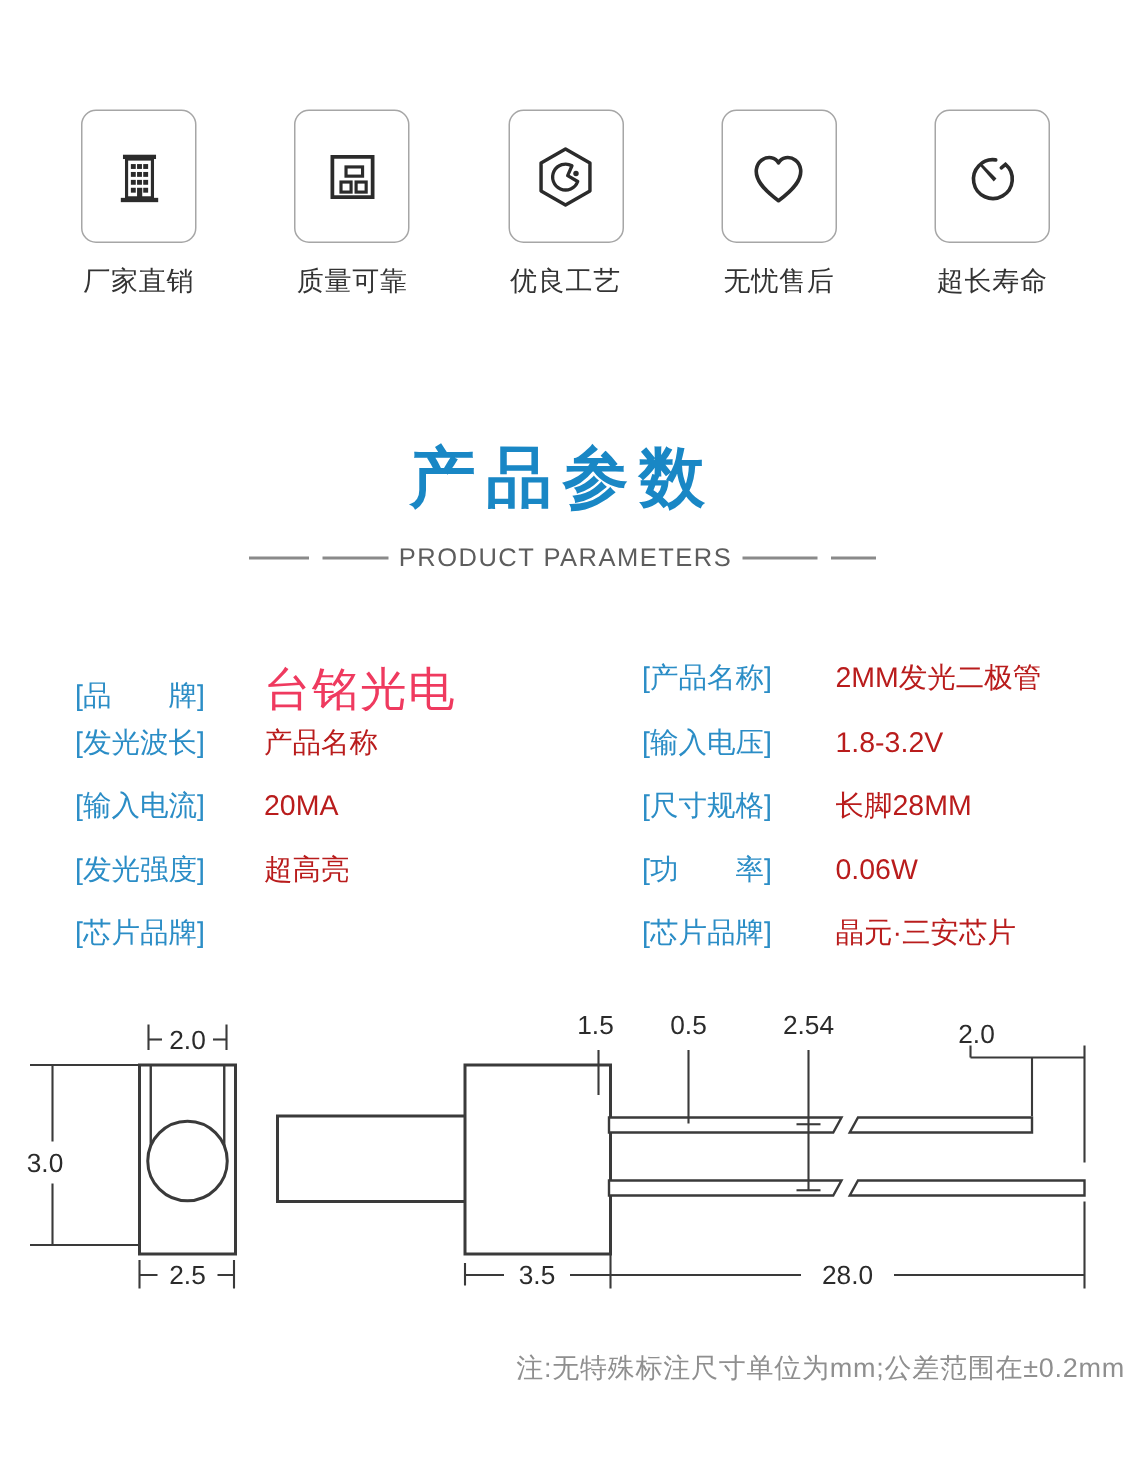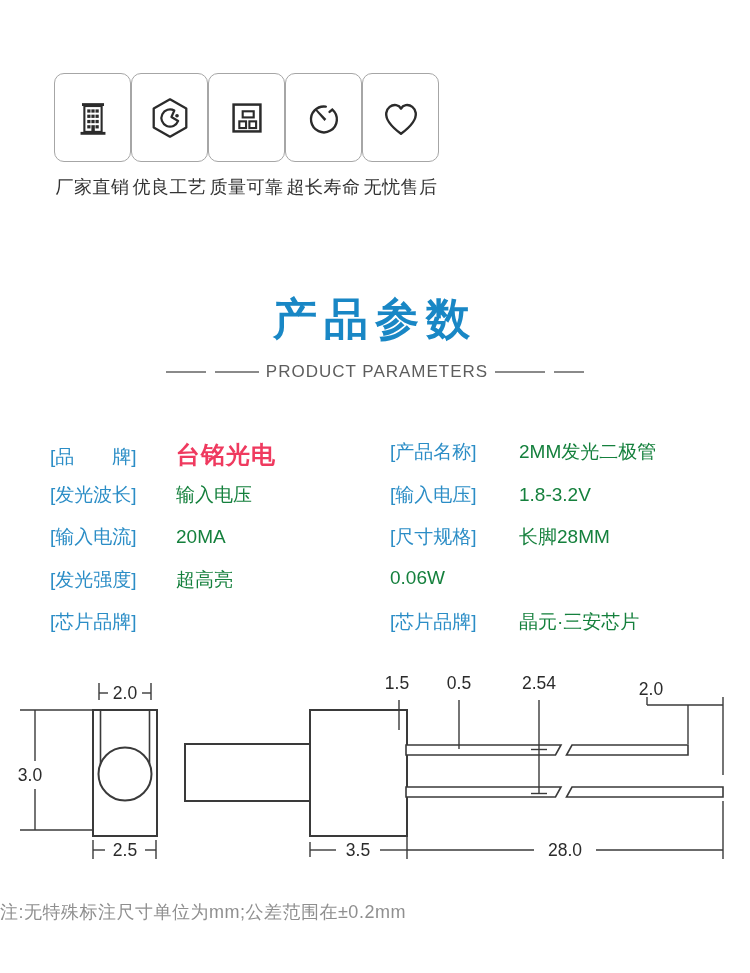--- a/index.html
+++ b/index.html
@@ -5,21 +5,21 @@
   html,body{margin:0;padding:0;}
   body{
     width:750px;height:973px;background:#ffffff;overflow:hidden;
     font-family:"Liberation Sans","DejaVu Sans",sans-serif;
     -webkit-font-smoothing:antialiased;
   }
   .page{position:relative;width:750px;height:973px;background:#fff;}
 
   
   .features{
-    display:flex;
+    display:flex;justify-content:space-between;
     padding:0 50px 0 54px;margin-top:73px;
   }
   .feature{display:flex;flex-direction:column;align-items:center;width:77px;}
   .feature-box{
     width:77px;height:89px;border:1.5px solid #a6a6a6;border-radius:10px;
     display:flex;align-items:center;justify-content:center;background:#fff;
     box-sizing:border-box;
   }
   .feature-box svg{display:block;}
   .feature-label{
@@ -41,36 +41,36 @@
   .dash{height:2px;background:#8a8a8a;display:inline-block;}
   .dash.d1{width:40px;margin-right:9px;}
   .dash.d2{width:44px;}
   .dash.d3{width:50px;}
   .dash.d4{width:30px;margin-left:9px;}
 
   
   .params{display:flex;margin-top:57px;padding-left:50px;}
   .pcol{display:flex;flex-direction:column;}
   .pcol.left{width:340px;}
-  .pcol.right{justify-content:space-between;}
+  .pcol.right{margin-left:38px;justify-content:space-between;}
   .prow{display:flex;align-items:baseline;height:26px;margin-bottom:16.5px;font-size:19px;}
   .plabel{color:#2b8dc6;flex:0 0 auto;white-space:nowrap;}
   .pcol.left  .plabel{width:126px;}
   .pcol.right .plabel{width:129px;}
-  .pvalue{color:#15803d;white-space:nowrap;}
-  .pvalue.brand{color:#ef3a5f;font-weight:700;font-size:24px;letter-spacing:1px;}
+  .pvalue{color:#b91c1c;white-space:nowrap;}
+  .pvalue.brand{color:#ef3a5f;font-weight:400;font-size:31px;letter-spacing:1px;}
 
   
   .diagram{margin-top:5px;text-decoration:underline;}
   .diagram svg{display:block;}
   .dim-text{font-family:"Liberation Sans","DejaVu Sans",sans-serif;font-size:17.5px;fill:#2b2b2b;}
 
   
   .note{
-    margin-top:-7px;text-align:left;font-size:18px;color:#8f8f8f;letter-spacing:0.5px;
+    margin-top:-7px;text-align:right;font-size:18px;color:#8f8f8f;letter-spacing:0.5px;
   }
 </style>
 </head>
 <body>
 
 <div class="page">
 
   <div class="features">
 
     <div class="feature">
@@ -96,59 +96,59 @@
             <rect x="22.3" y="31.5" width="3.6" height="7"></rect>
           </g>
         </svg>
       </div>
       <div class="feature-label">厂家直销</div>
     </div>
 
     <div class="feature">
       <div class="feature-box">
         <svg width="46" height="46" viewBox="0 0 48 48">
-          <polygon points="24,4.5 41,14.2 41,33.8 24,43.5 7,33.8 7,14.2" fill="none" stroke="#2b2b2b" stroke-width="2.4" stroke-linejoin="round"></polygon>
-          <path d="M28.5,16.2 A9,9 0 1 0 32.5,27.1 L25.5,23 Z" fill="none" stroke="#2b2b2b" stroke-width="2.3" stroke-linejoin="round"></path>
-          <circle cx="31.3" cy="21.6" r="1.9" fill="#2b2b2b"></circle>
-        </svg>
-      </div>
-      <div class="feature-label">优良工艺</div>
-    </div>
-
-    <div class="feature">
-      <div class="feature-box">
-        <svg width="46" height="46" viewBox="0 0 48 48">
           <g fill="none" stroke="#2b2b2b">
             <rect x="10" y="10" width="28" height="28" stroke-width="2.6"></rect>
             <rect x="19.5" y="17" width="11.5" height="6.4" stroke-width="2.2"></rect>
             <rect x="16" y="27.5" width="7" height="7" stroke-width="2.2"></rect>
             <rect x="26.5" y="27.5" width="7" height="7" stroke-width="2.2"></rect>
           </g>
         </svg>
       </div>
       <div class="feature-label">质量可靠</div>
     </div>
 
     <div class="feature">
       <div class="feature-box">
         <svg width="46" height="46" viewBox="0 0 48 48">
+          <polygon points="24,4.5 41,14.2 41,33.8 24,43.5 7,33.8 7,14.2" fill="none" stroke="#2b2b2b" stroke-width="2.4" stroke-linejoin="round"></polygon>
+          <path d="M28.5,16.2 A9,9 0 1 0 32.5,27.1 L25.5,23 Z" fill="none" stroke="#2b2b2b" stroke-width="2.3" stroke-linejoin="round"></path>
+          <circle cx="31.3" cy="21.6" r="1.9" fill="#2b2b2b"></circle>
+        </svg>
+      </div>
+      <div class="feature-label">优良工艺</div>
+    </div>
+
+    <div class="feature">
+      <div class="feature-box">
+        <svg width="46" height="46" viewBox="0 0 48 48">
+          <path d="M24,40.5 C12.5,32 7.8,25.5 8.6,18.8 C9.3,13.4 14,9.8 19,10.6 C21.2,11 23,12.3 24,14.2 C25,12.3 26.8,11 29,10.6 C34,9.8 38.7,13.4 39.4,18.8 C40.2,25.5 35.5,32 24,40.5 Z" fill="none" stroke="#2b2b2b" stroke-width="2.5" stroke-linejoin="round"></path>
+        </svg>
+      </div>
+      <div class="feature-label">无忧售后</div>
+    </div>
+
+    <div class="feature">
+      <div class="feature-box">
+        <svg width="46" height="46" viewBox="0 0 48 48">
           <path d="M25.9,12.1 A13.5,13.5 0 1 0 32.7,15.2 l-2.9,2.5" fill="none" stroke="#2b2b2b" stroke-width="2.5" stroke-linecap="round"></path>
           <polygon points="14.4,15.4 15.7,14.2 26.4,25.1 24.5,27.1" fill="#2b2b2b"></polygon>
         </svg>
       </div>
       <div class="feature-label">超长寿命</div>
-    </div>
-
-    <div class="feature">
-      <div class="feature-box">
-        <svg width="46" height="46" viewBox="0 0 48 48">
-          <path d="M24,40.5 C12.5,32 7.8,25.5 8.6,18.8 C9.3,13.4 14,9.8 19,10.6 C21.2,11 23,12.3 24,14.2 C25,12.3 26.8,11 29,10.6 C34,9.8 38.7,13.4 39.4,18.8 C40.2,25.5 35.5,32 24,40.5 Z" fill="none" stroke="#2b2b2b" stroke-width="2.5" stroke-linejoin="round"></path>
-        </svg>
-      </div>
-      <div class="feature-label">无忧售后</div>
     </div>
   </div>
 
   <div class="section-head">
     <h1 class="section-title">产品参数</h1>
     <div class="section-sub">
       <span class="dash d1"></span>
       <span class="dash d2"></span>
       <span class="txt">PRODUCT PARAMETERS</span>
       <span class="dash d3"></span>
@@ -157,21 +157,21 @@
   </div>
 
   <div class="params">
     <div class="pcol left">
       <div class="prow">
         <span class="plabel">[品　　牌]</span>
         <span class="pvalue brand">台铭光电</span>
       </div>
       <div class="prow">
         <span class="plabel">[发光波长]</span>
-        <span class="pvalue">输入电压</span>
+        <span class="pvalue">产品名称</span>
       </div>
       <div class="prow">
         <span class="plabel">[输入电流]</span>
         <span class="pvalue">20MA</span>
       </div>
       <div class="prow">
         <span class="plabel">[发光强度]</span>
         <span class="pvalue">超高亮</span>
       </div>
       <div class="prow">
@@ -185,20 +185,21 @@
       </div>
       <div class="prow">
         <span class="plabel">[输入电压]</span>
         <span class="pvalue">1.8-3.2V</span>
       </div>
       <div class="prow">
         <span class="plabel">[尺寸规格]</span>
         <span class="pvalue">长脚28MM</span>
       </div>
       <div class="prow">
+        <span class="plabel">[功　　率]</span>
         <span class="pvalue">0.06W</span>
       </div>
       <div class="prow">
         <span class="plabel">[芯片品牌]</span>
         <span class="pvalue">晶元·三安芯片</span>
       </div>
     </div>
   </div>
 
   <div class="diagram">

